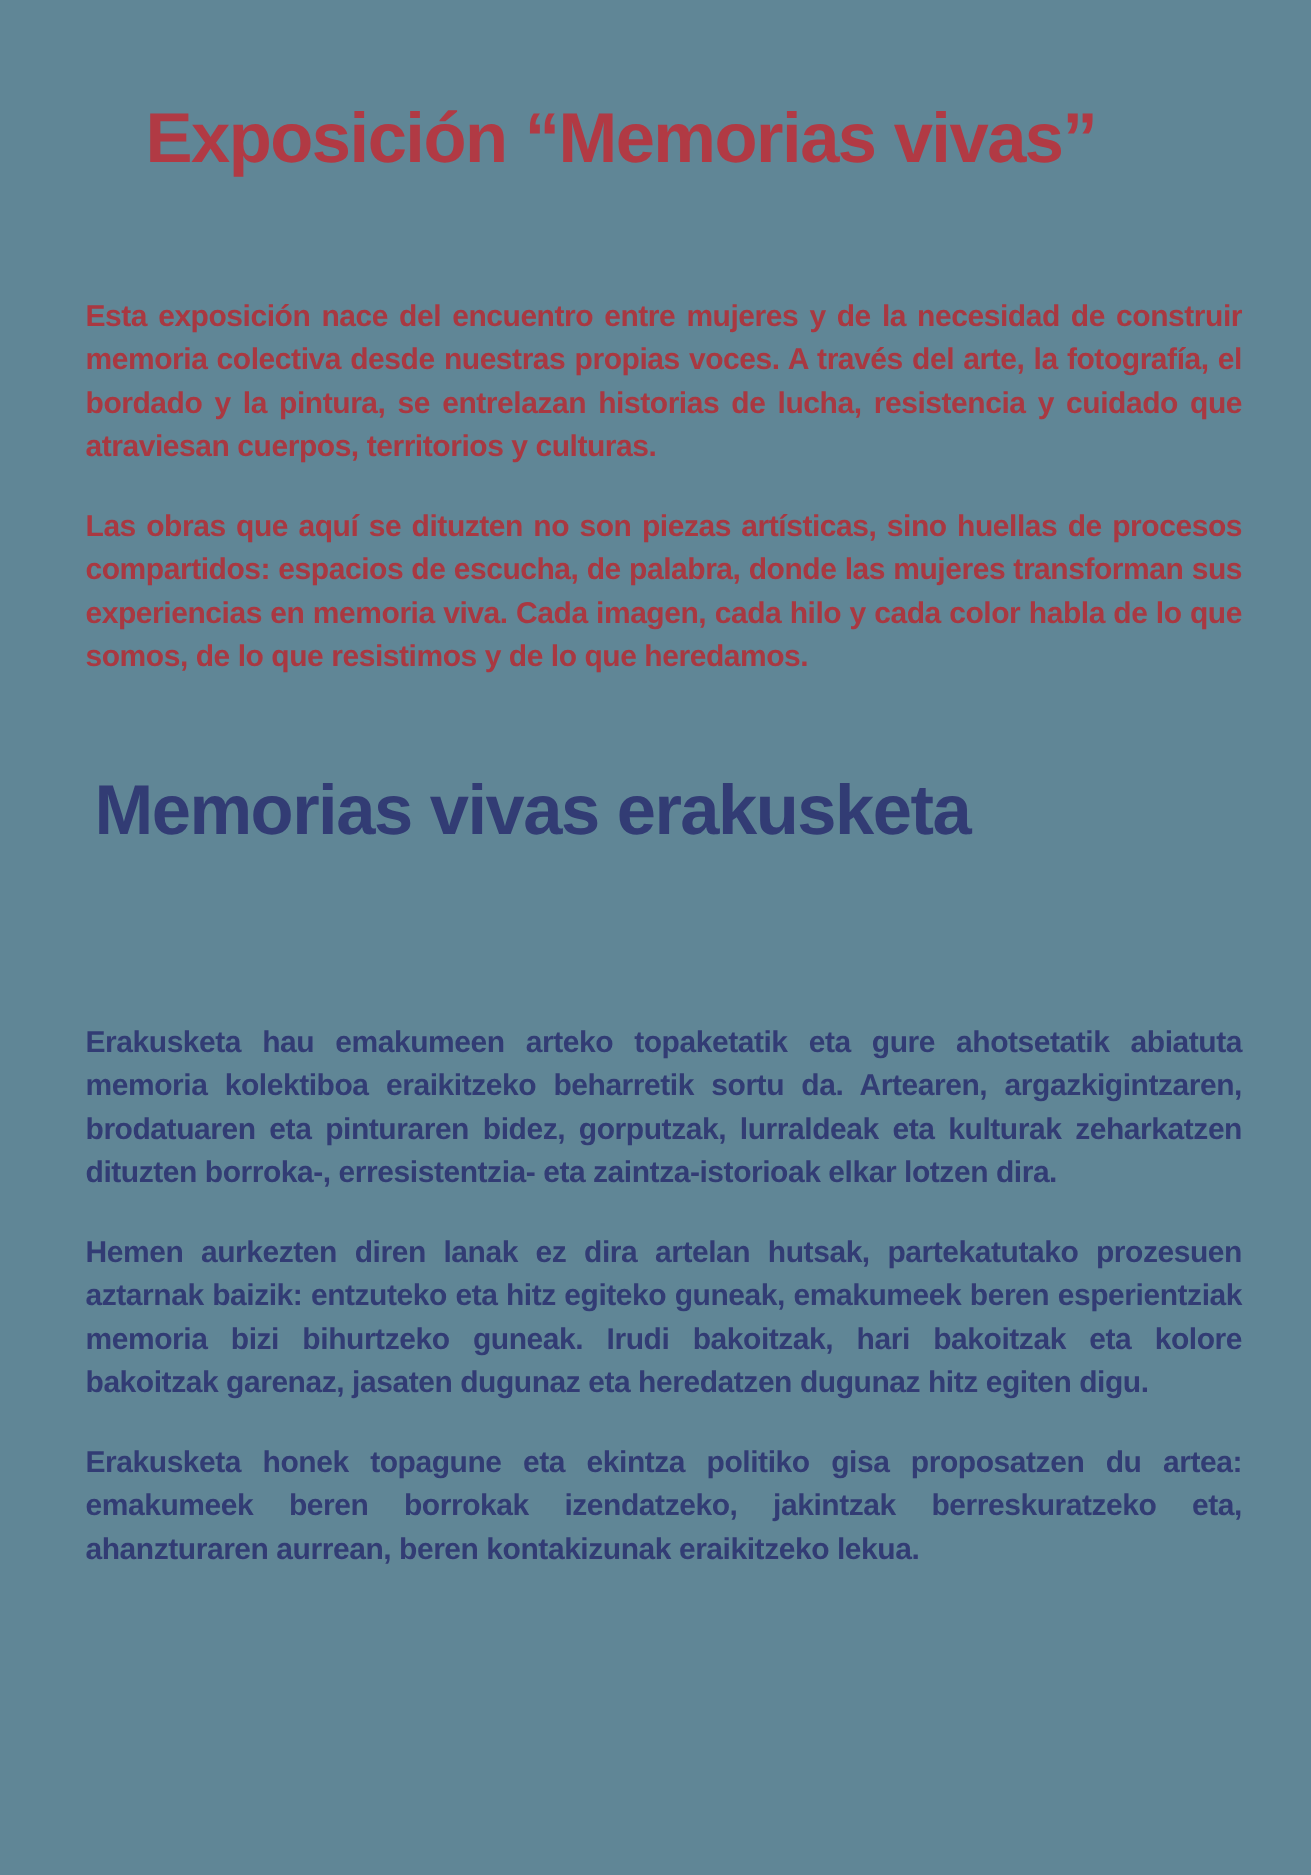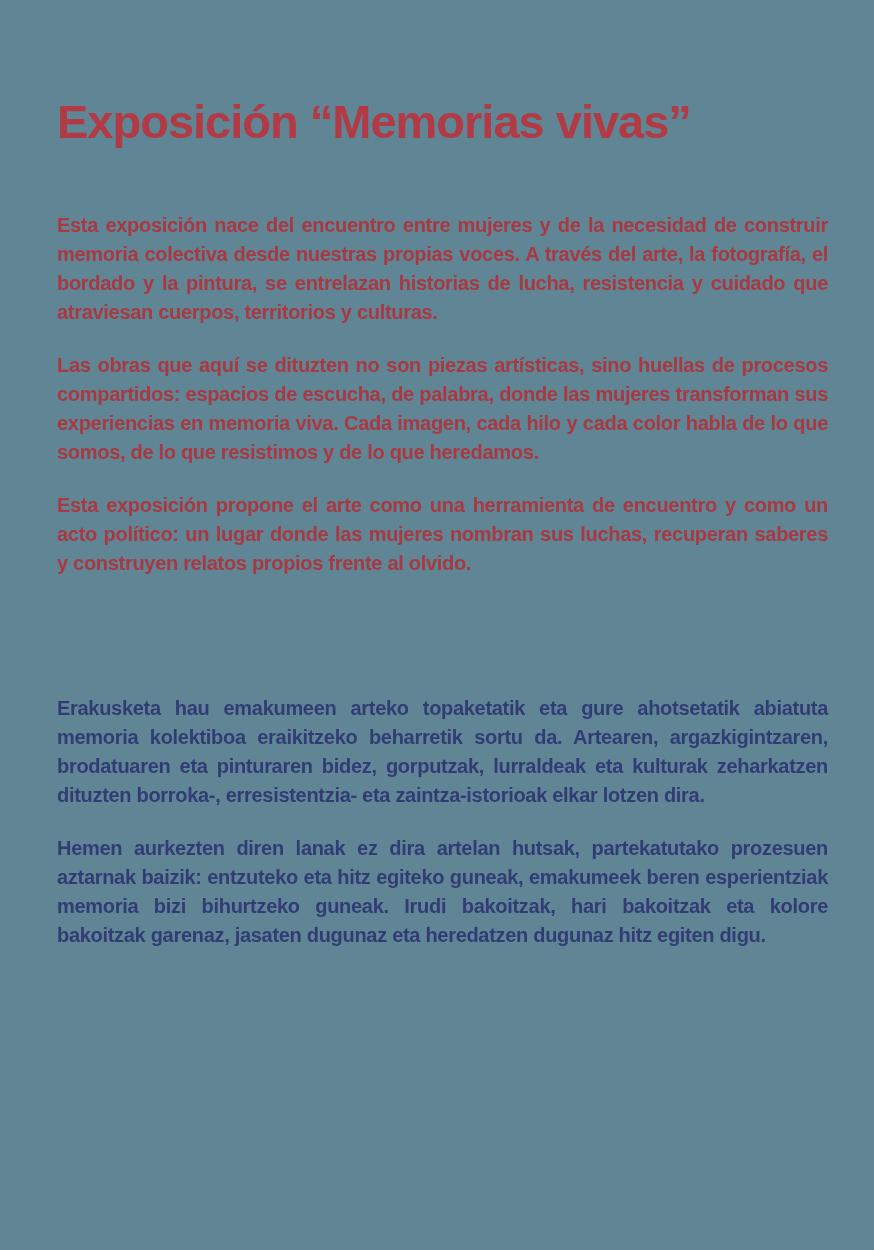--- a/index.html
+++ b/index.html
@@ -23,61 +23,63 @@
   .title {
     font-weight: bold;
     letter-spacing: -1px;
     margin: 0;
     line-height: 50px;
     font-size: 47px;
     white-space: nowrap;
   }
   .title-es {
     color: #b13a44;
-    padding-top: 97px;
+    padding-top: 67px;
+    margin-left: 40px;
   }
   .title-eu {
     color: #323c74;
     margin-top: 62px;
     padding-left: 6px;
   }
   .paragraphs p {
     margin: 0 0 24px 0;
     text-align: justify;
     font-weight: bold;
     font-size: 20px;
     line-height: 29px;
     letter-spacing: -0.3px;
   }
   .paragraphs p:last-child {
     margin-bottom: 0;
   }
   .section-es .paragraphs {
-    margin-top: 64px;
+    margin-top: 80px;
     color: #a93841;
   }
   .section-eu .paragraphs {
     margin-top: 116px;
     color: #323c74;
   }
 </style>
 </head>
 <body>
 
 <div class="page">
 
   <section class="section section-es">
     <h1 class="title title-es">Exposición “Memorias vivas”</h1>
     <div class="paragraphs">
       <p>Esta exposición nace del encuentro entre mujeres y de la necesidad de construir memoria colectiva desde nuestras propias voces. A través del arte, la fotografía, el bordado y la pintura, se entrelazan historias de lucha, resistencia y cuidado que atraviesan cuerpos, territorios y culturas.</p>
       <p>Las obras que aquí se dituzten no son piezas artísticas, sino huellas de procesos compartidos: espacios de escucha, de palabra, donde las mujeres transforman sus experiencias en memoria viva. Cada imagen, cada hilo y cada color habla de lo que somos, de lo que resistimos y de lo que heredamos.</p>
-      <p>Esta exposición propone el arte como una herramienta de encuentro y como un acto político: un lugar donde las mujeres nombran sus luchas, recuperan saberes y construyen relatos propios frente al olvido.</p>
     </div>
   </section>
 
   <section class="section section-eu">
+    <h2 class="title title-eu">Memorias vivas erakusketa</h2>
     <div class="paragraphs">
       <p>Erakusketa hau emakumeen arteko topaketatik eta gure ahotsetatik abiatuta memoria kolektiboa eraikitzeko beharretik sortu da. Artearen, argazkigintzaren, brodatuaren eta pinturaren bidez, gorputzak, lurraldeak eta kulturak zeharkatzen dituzten borroka-, erresistentzia- eta zaintza-istorioak elkar lotzen dira.</p>
       <p>Hemen aurkezten diren lanak ez dira artelan hutsak, partekatutako prozesuen aztarnak baizik: entzuteko eta hitz egiteko guneak, emakumeek beren esperientziak memoria bizi bihurtzeko guneak. Irudi bakoitzak, hari bakoitzak eta kolore bakoitzak garenaz, jasaten dugunaz eta heredatzen dugunaz hitz egiten digu.</p>
+      <p>Erakusketa honek topagune eta ekintza politiko gisa proposatzen du artea: emakumeek beren borrokak izendatzeko, jakintzak berreskuratzeko eta, ahanzturaren aurrean, beren kontakizunak eraikitzeko lekua.</p>
     </div>
   </section>
 
 </div>
 
 </body></html>

